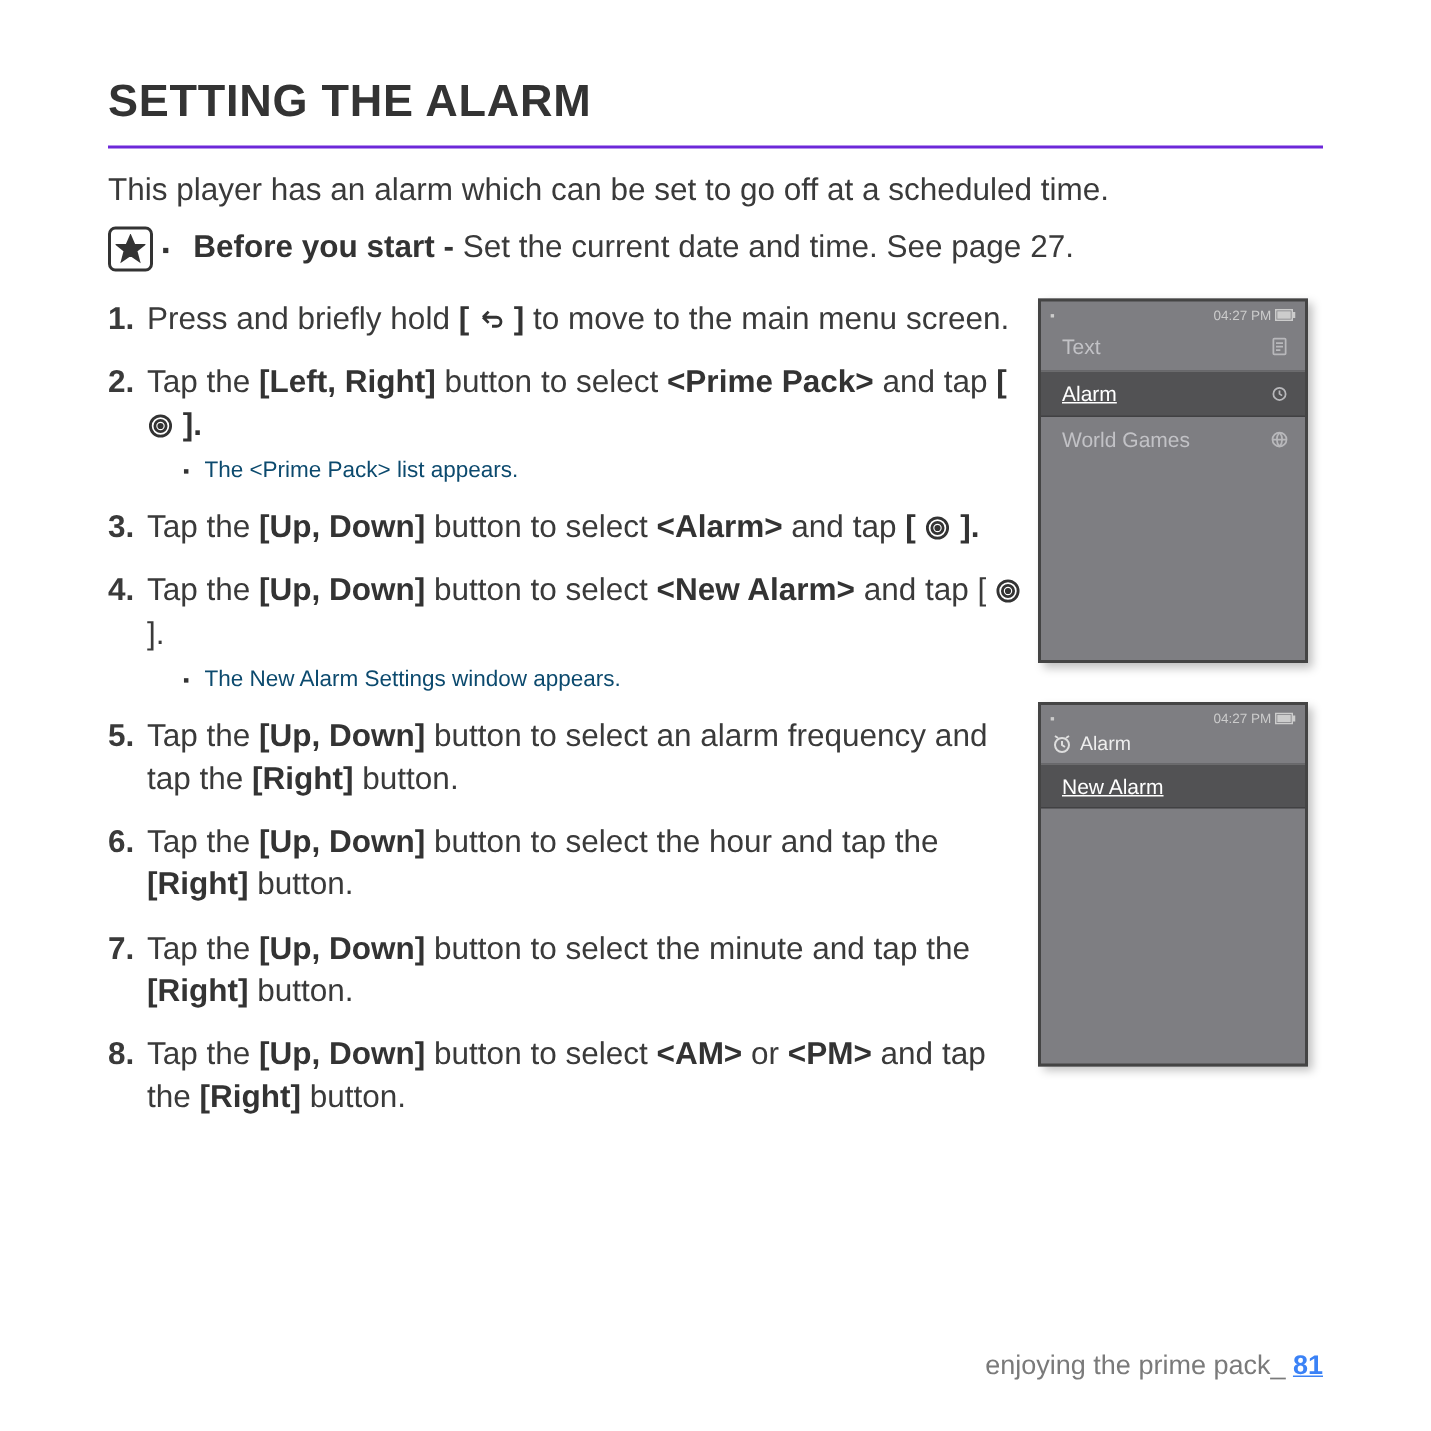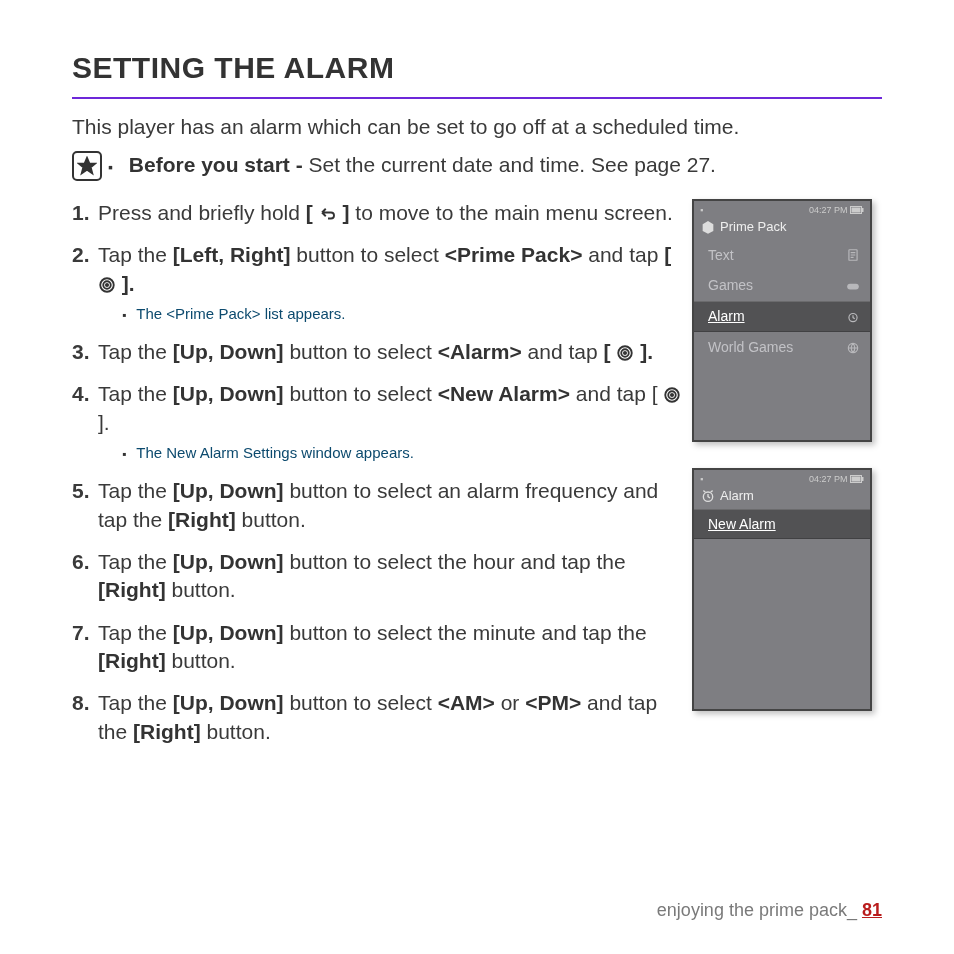--- a/index.html
+++ b/index.html
@@ -121,21 +121,21 @@
   }
   .menu-item.selected .label { text-decoration: underline; }
 
   .footer {
     position: absolute;
     bottom: 32px;
     right: 72px;
     font-size: 18px;
     color: #7a7a7a;
   }
-  .footer .pg { color: #b91c1c; font-weight: 700; text-decoration: underline; }
+  .footer .pg { color: #3b82f6; font-weight: 700; text-decoration: underline; }
 
   b { font-weight: 700; color: #333; }
 </style>
 </head>
 <body>
 
 <h1>SETTING THE ALARM</h1>
 
 <p class="intro">This player has an alarm which can be set to go off at a scheduled time.</p>
 
@@ -233,38 +233,26 @@
         <span>▪</span>
         <span>
           <span>04:27 PM</span>
           <svg width="14" height="8" viewBox="0 0 14 8" style="vertical-align:-1px">
               <rect x="0.5" y="0.5" width="11" height="7" fill="none" stroke="#ccc"></rect>
               <rect x="12" y="2" width="1.5" height="4" fill="#ccc"></rect>
               <rect x="1.5" y="1.5" width="9" height="5" fill="#ccc"></rect>
             </svg>
         </span>
       </div>
-      <div class="header-row">
-        <svg class="hicon" viewBox="0 0 24 24" fill="#ddd">
-            <path d="M12 3 L20 8 V18 L12 22 L4 18 V8 Z"></path>
-          </svg>
-        <span>Prime Pack</span>
-      </div>
       <div id="device1-menu">
           <div class="menu-item">
             <span class="label">Text</span>
             <svg class="micon" viewBox="0 0 24 24" fill="none" stroke="currentColor" stroke-width="2">
               <rect x="5" y="3" width="14" height="18" rx="1"></rect>
               <path d="M8 8h8M8 12h8M8 16h5"></path>
-            </svg>
-          </div>
-          <div class="menu-item">
-            <span class="label">Games</span>
-            <svg class="micon" viewBox="0 0 24 24" fill="currentColor">
-              <path d="M7 8h10a5 5 0 0 1 0 10H7a5 5 0 0 1 0-10z"></path>
             </svg>
           </div>
           <div class="menu-item selected">
             <span class="label">Alarm</span>
             <svg class="micon" viewBox="0 0 24 24" fill="none" stroke="currentColor" stroke-width="2">
               <circle cx="12" cy="13" r="7"></circle>
               <path d="M12 9V13L15 15"></path>
             </svg>
           </div>
           <div class="menu-item">

